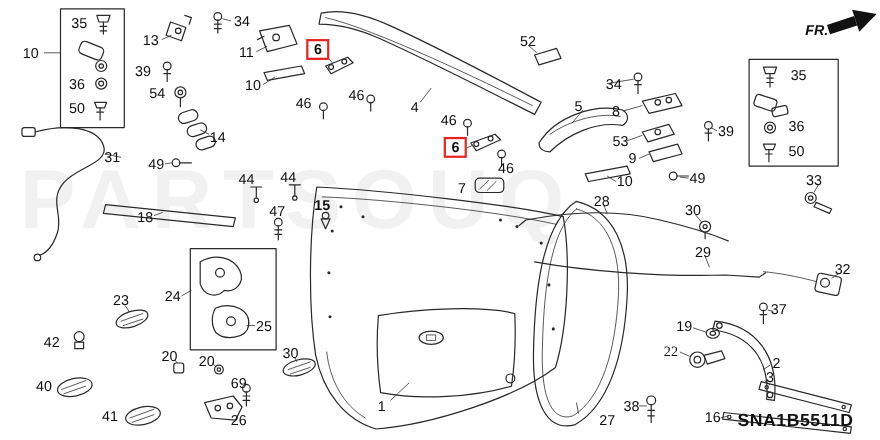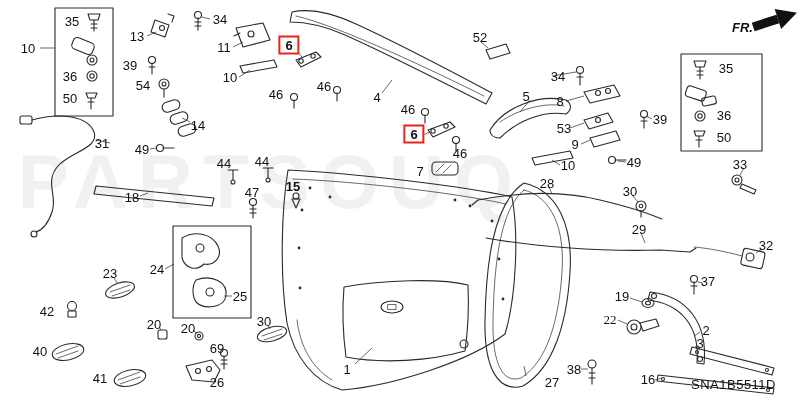--- a/index.html
+++ b/index.html
@@ -21,21 +21,21 @@
   .part-label.boxed{
     border:2px solid #e8231e;background:#fff;padding:1px 5px;font-weight:600;
   }
   #watermark{
     position:absolute;left:18px;top:138px;width:780px;
     font-size:76px;font-weight:700;letter-spacing:10px;
     color:rgba(100,100,100,0.09);user-select:none;pointer-events:none;
   }
   #diagram-code{
     position:absolute;right:24px;bottom:8px;
-    font-size:13px;font-weight:400;color:#111;letter-spacing:0.5px;
+    font-size:16px;font-weight:700;color:#111;letter-spacing:0.5px;
   }
   #fr-label{
     position:absolute;left:732px;top:20px;
     font-size:13px;font-weight:700;font-style:italic;color:#111;
   }
 </style>
 </head>
 <body>
 
 <div id="stage">

